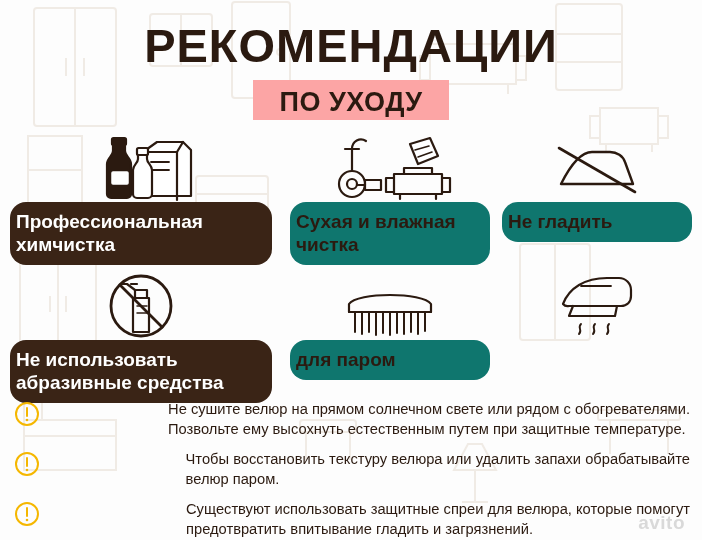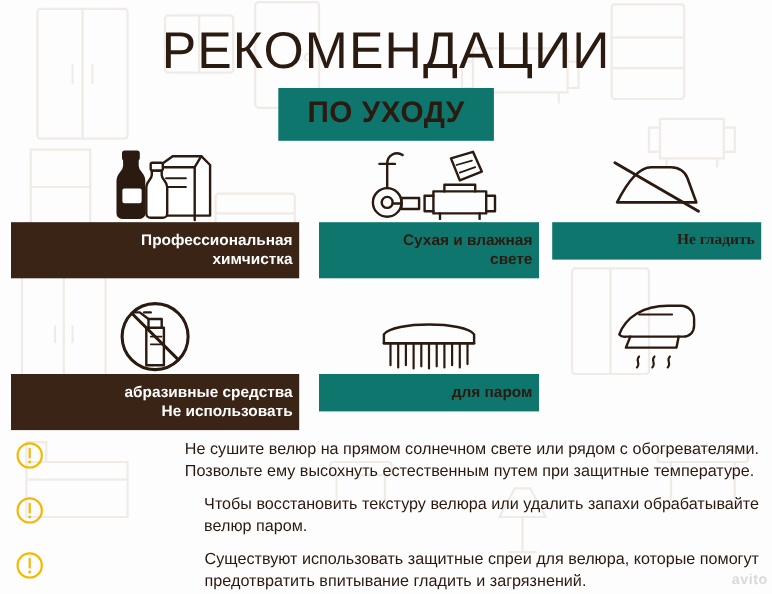--- a/index.html
+++ b/index.html
@@ -30,73 +30,74 @@
   }
 
   
   .title {
     position: absolute;
     top: 18px;
     left: 0;
     width: 702px;
     text-align: center;
     font-size: 47px;
-    font-weight: normal;
+    font-weight: bold;
     letter-spacing: 1px;
     color: #2b1a10;
     font-family: "Liberation Sans", sans-serif;
   }
   .subtitle-wrap {
     position: absolute;
     top: 80px;
     left: 0;
     width: 702px;
     text-align: center;
   }
   .subtitle {
     display: inline-block;
-    background: #0f766e;
+    background: #fca5a5;
     color: #2b1a10;
     font-size: 27px;
     font-weight: bold;
-    padding: 7px 26px 10px 26px;
+    padding: 7px 26px 2px 26px;
     letter-spacing: 0.5px;
   }
 
   
   .card {
     position: absolute;
   }
   .card .icon-box {
     height: 72px;
     display: flex;
     align-items: flex-end;
     justify-content: center;
   }
   .card .label {
-    text-align: right;
+    text-align: left;
     font-weight: bold;
-    font-size: 14px;
+    font-size: 19px;
     line-height: 1.22;
     padding: 8px 6px 9px 6px;
     box-sizing: border-box;
+    border-radius: 16px;
   }
   .label.dark {
     background: #3a2416;
     color: #ffffff;
   }
   .label.yellow {
     background: #0f766e;
     color: #2b1a10;
   }
 
   
   #card-drycleaning { left: 10px;  top: 130px; width: 262px; }
   #card-cleaning    { left: 290px; top: 130px; width: 200px; }
-  #card-noiron      { left: 502px; top: 130px; width: 190px; font-family: Liberation Serif, serif; }
+  #card-noiron      { left: 502px; top: 130px; width: 190px; }
   
   #card-noabrasive  { left: 10px;  top: 268px; width: 262px; }
   #card-brushes     { left: 290px; top: 268px; width: 200px; }
   #card-steam       { left: 502px; top: 268px; width: 190px; }
 
   
   .notes {
     position: absolute;
     left: 14px;
     top: 400px;
@@ -118,23 +119,23 @@
   .note .text {
     font-size: 14.7px;
     line-height: 1.33;
     color: #2b1a10;
     font-family: "Liberation Sans", sans-serif;
   }
 
   
   .avito {
     position: absolute;
-    right: 4px;
+    right: 17px;
     bottom: 6px;
-    font-size: 13px;
+    font-size: 19px;
     font-weight: bold;
     color: #d9d9d9;
     letter-spacing: 0.5px;
     font-family: "Liberation Sans", sans-serif;
     margin-top: 24px;
   }
 </style>
 </head>
 <body>
 
@@ -244,21 +245,21 @@
         <path d="M122 48 h8 v14 h-8"></path>
         <path d="M80 64 v5 M116 64 v5"></path>
         <path d="M84 44 v-6 h28 v6"></path>
 
         <path d="M90 14 l20 -6 8 18 -20 8 z" fill="#fff"></path>
         <path d="M95 20 l14 -4 M98 27 l14 -5" stroke-width="1.6"></path>
       </svg>
     </div>
     <div class="label yellow">
       <div>Сухая и влажная</div>
-      <div>свете</div>
+      <div>чистка</div>
     </div>
   </div>
 
   <div class="card" id="card-noiron">
     <div class="icon-box">
       <svg width="92" height="66" viewBox="0 0 92 66" fill="none" stroke="#2b1a10" stroke-width="2.4" stroke-linejoin="round" stroke-linecap="round">
         <path d="M10 48 h72 l-8 -22 c-2 -6 -8 -10 -15 -10 h-18 c-12 0 -22 14 -31 32 z"></path>
         <path d="M8 12 L84 56" stroke-width="2.6"></path>
       </svg>
     </div>
@@ -275,22 +276,22 @@
         <path d="M34 30 v-8 h12 v8"></path>
         <path d="M34 22 l-8 -6 h-6"></path>
         <path d="M36 16 h-6"></path>
         <path d="M36 38 h10 M36 45 h10" stroke-width="1.5"></path>
 
         <circle cx="40" cy="38" r="30" stroke-width="2.8"></circle>
         <line x1="19" y1="17" x2="61" y2="59" stroke-width="2.8"></line>
       </svg>
     </div>
     <div class="label dark">
+      <div>Не использовать</div>
       <div>абразивные средства</div>
-      <div>Не использовать</div>
     </div>
   </div>
 
   <div class="card" id="card-brushes">
     <div class="icon-box">
       <svg width="110" height="62" viewBox="0 0 110 62" fill="none" stroke="#2b1a10" stroke-width="2.2" stroke-linejoin="round" stroke-linecap="round">
         <path d="M14 26 c8 -12 74 -12 82 0 v8 h-82 z"></path>
         <path d="M14 34 h82"></path>
         <g stroke-width="2">
           <path d="M20 34 v20 M27 34 v22 M34 34 v20 M41 34 v23 M48 34 v21 M55 34 v23 M62 34 v21 M69 34 v22 M76 34 v20 M83 34 v22 M90 34 v19"></path>

